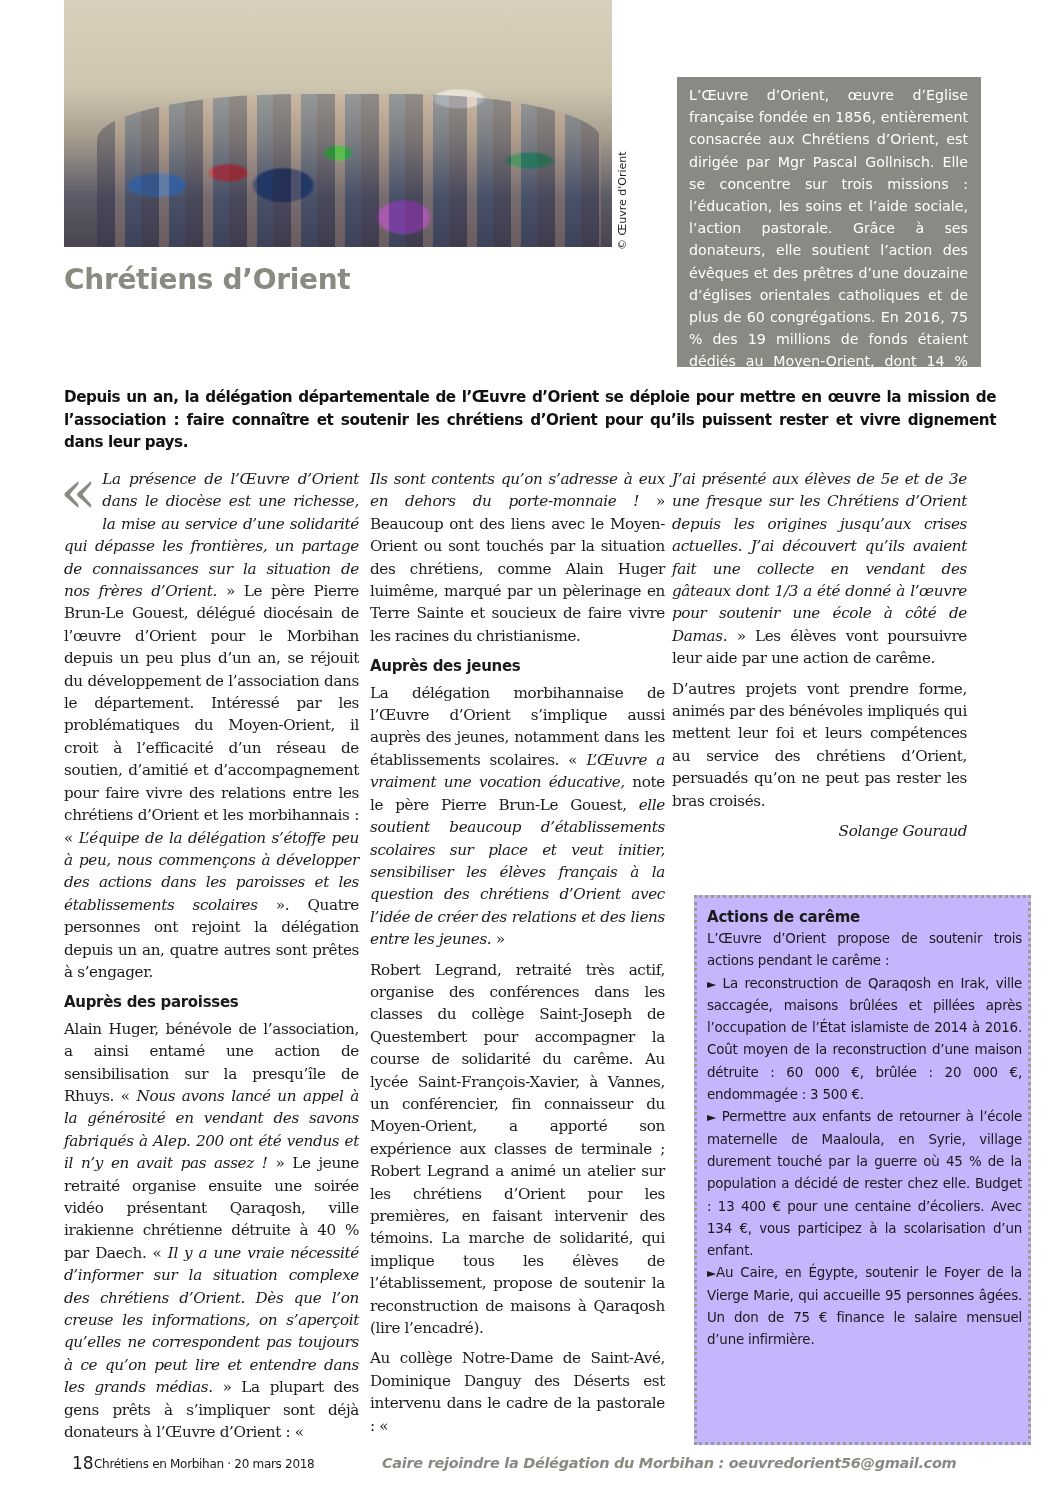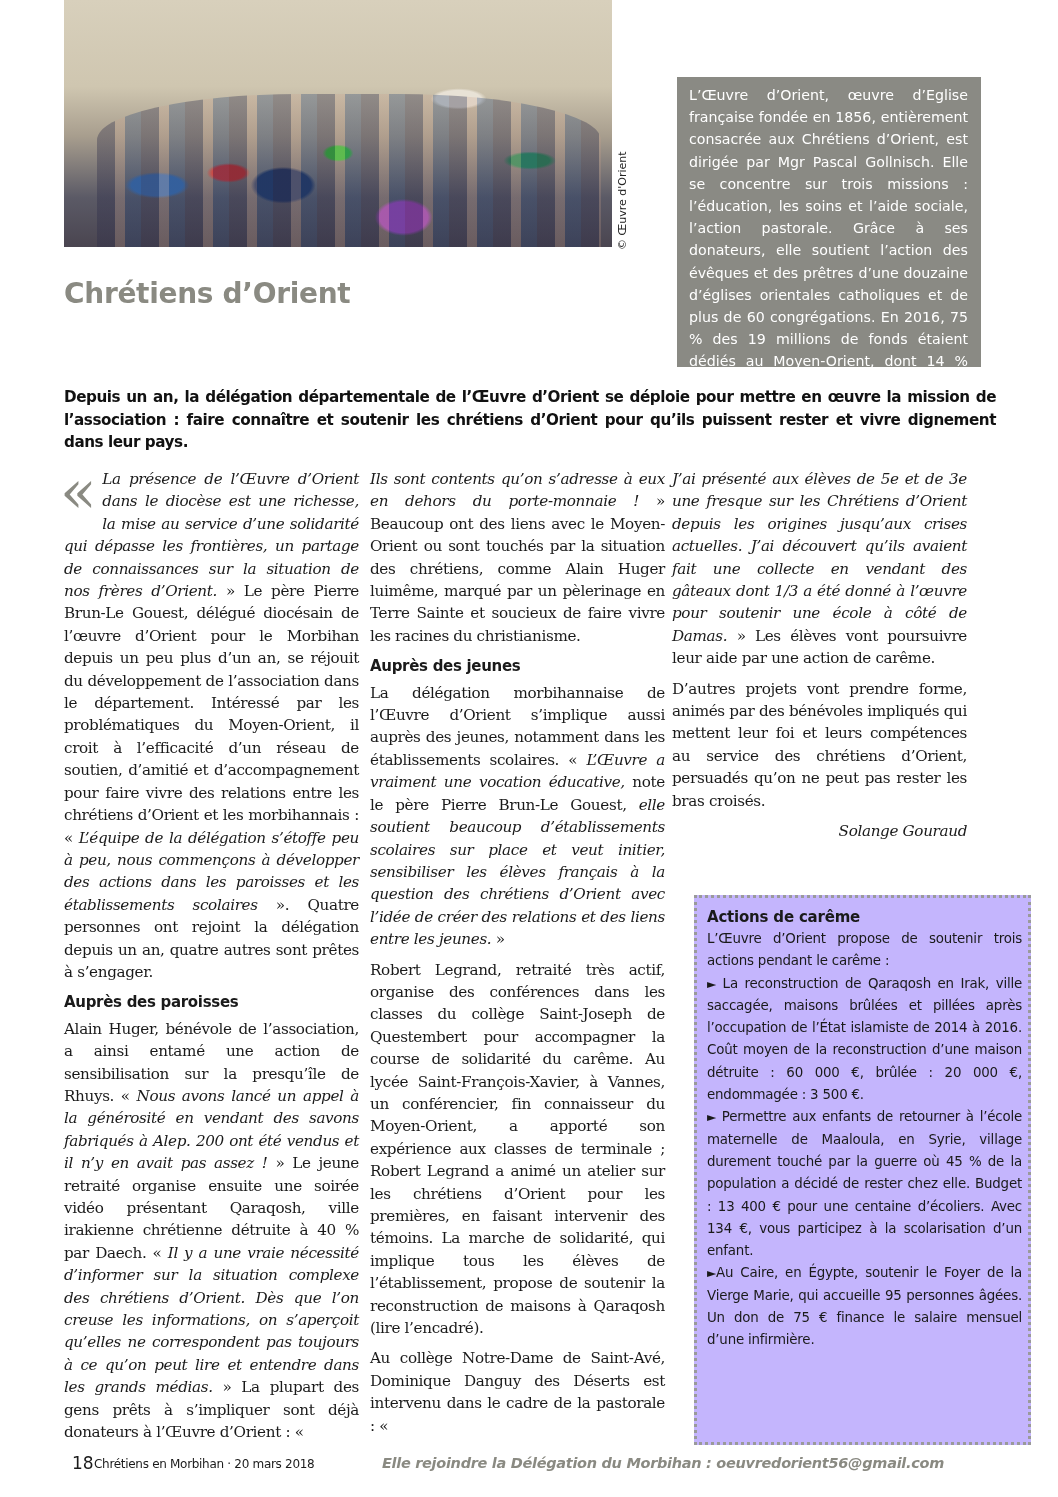--- a/index.html
+++ b/index.html
@@ -33,21 +33,21 @@
   }
   .sidebar-box {
     position: absolute; left: 677px; top: 77px; width: 304px; height: 290px;
     background: #8a8a84; box-sizing: border-box; padding: 7px 13px 0 12px;
     color: #ffffff; font-family: "DejaVu Sans", sans-serif; font-size: 14.2px;
     line-height: 22.2px; text-align: justify; hyphens: auto;
   }
   .headline {
     position: absolute; left: 64px; top: 259px; width: 600px;
     font-family: "DejaVu Sans", sans-serif; font-weight: bold; color: #8a8a82;
-    font-size: 28px; line-height: 42px; letter-spacing: -0.3px; margin-top: 14px;
+    font-size: 28px; line-height: 42px; letter-spacing: -0.3px;
   }
   .headline div { white-space: nowrap; }
   .lede {
     position: absolute; left: 64px; top: 386px; width: 932px;
     font-family: "DejaVu Sans", sans-serif; font-weight: bold; font-size: 15.2px;
     line-height: 22.5px; letter-spacing: -0.45px; text-align: justify; color: #111;
   }
   .col {
     position: absolute; top: 468px; width: 295px;
     font-size: 15.2px; line-height: 22.4px; text-align: justify; hyphens: auto;
@@ -141,14 +141,14 @@
   <h3>Actions de carême</h3>
   <p>L’Œuvre d’Orient propose de soutenir trois actions pendant le carême :</p>
   <p><span class="arrow">►</span><span> La reconstruction de Qaraqosh en Irak, ville saccagée, maisons brûlées et pillées après l’occupation de l’État islamiste de 2014 à 2016. Coût moyen de la reconstruction d’une maison détruite : 60 000 €, brûlée : 20 000 €, endommagée : 3 500 €.</span></p>
   <p><span class="arrow">►</span><span> Permettre aux enfants de retourner à l’école maternelle de Maaloula, en Syrie, village durement touché par la guerre où 45 % de la population a décidé de rester chez elle. Budget : 13 400 € pour une centaine d’écoliers. Avec 134 €, vous participez à la scolarisation d’un enfant.</span></p>
   <p><span class="arrow">►</span><span>Au Caire, en Égypte, soutenir le Foyer de la Vierge Marie, qui accueille 95 personnes âgées. Un don de 75 € finance le salaire mensuel d’une infirmière.</span></p>
 </div>
 
 <div class="footer">
   <span class="page-num">18</span>
   <span class="pub">Chrétiens en Morbihan  ·  20 mars 2018</span>
-  <span class="contact">Elle rejoindre la Délégation du Morbihan : oeuvredorient56@gmail.com</span>
+  <span class="contact">Caire rejoindre la Délégation du Morbihan : oeuvredorient56@gmail.com</span>
 </div>
 
 </body></html>

